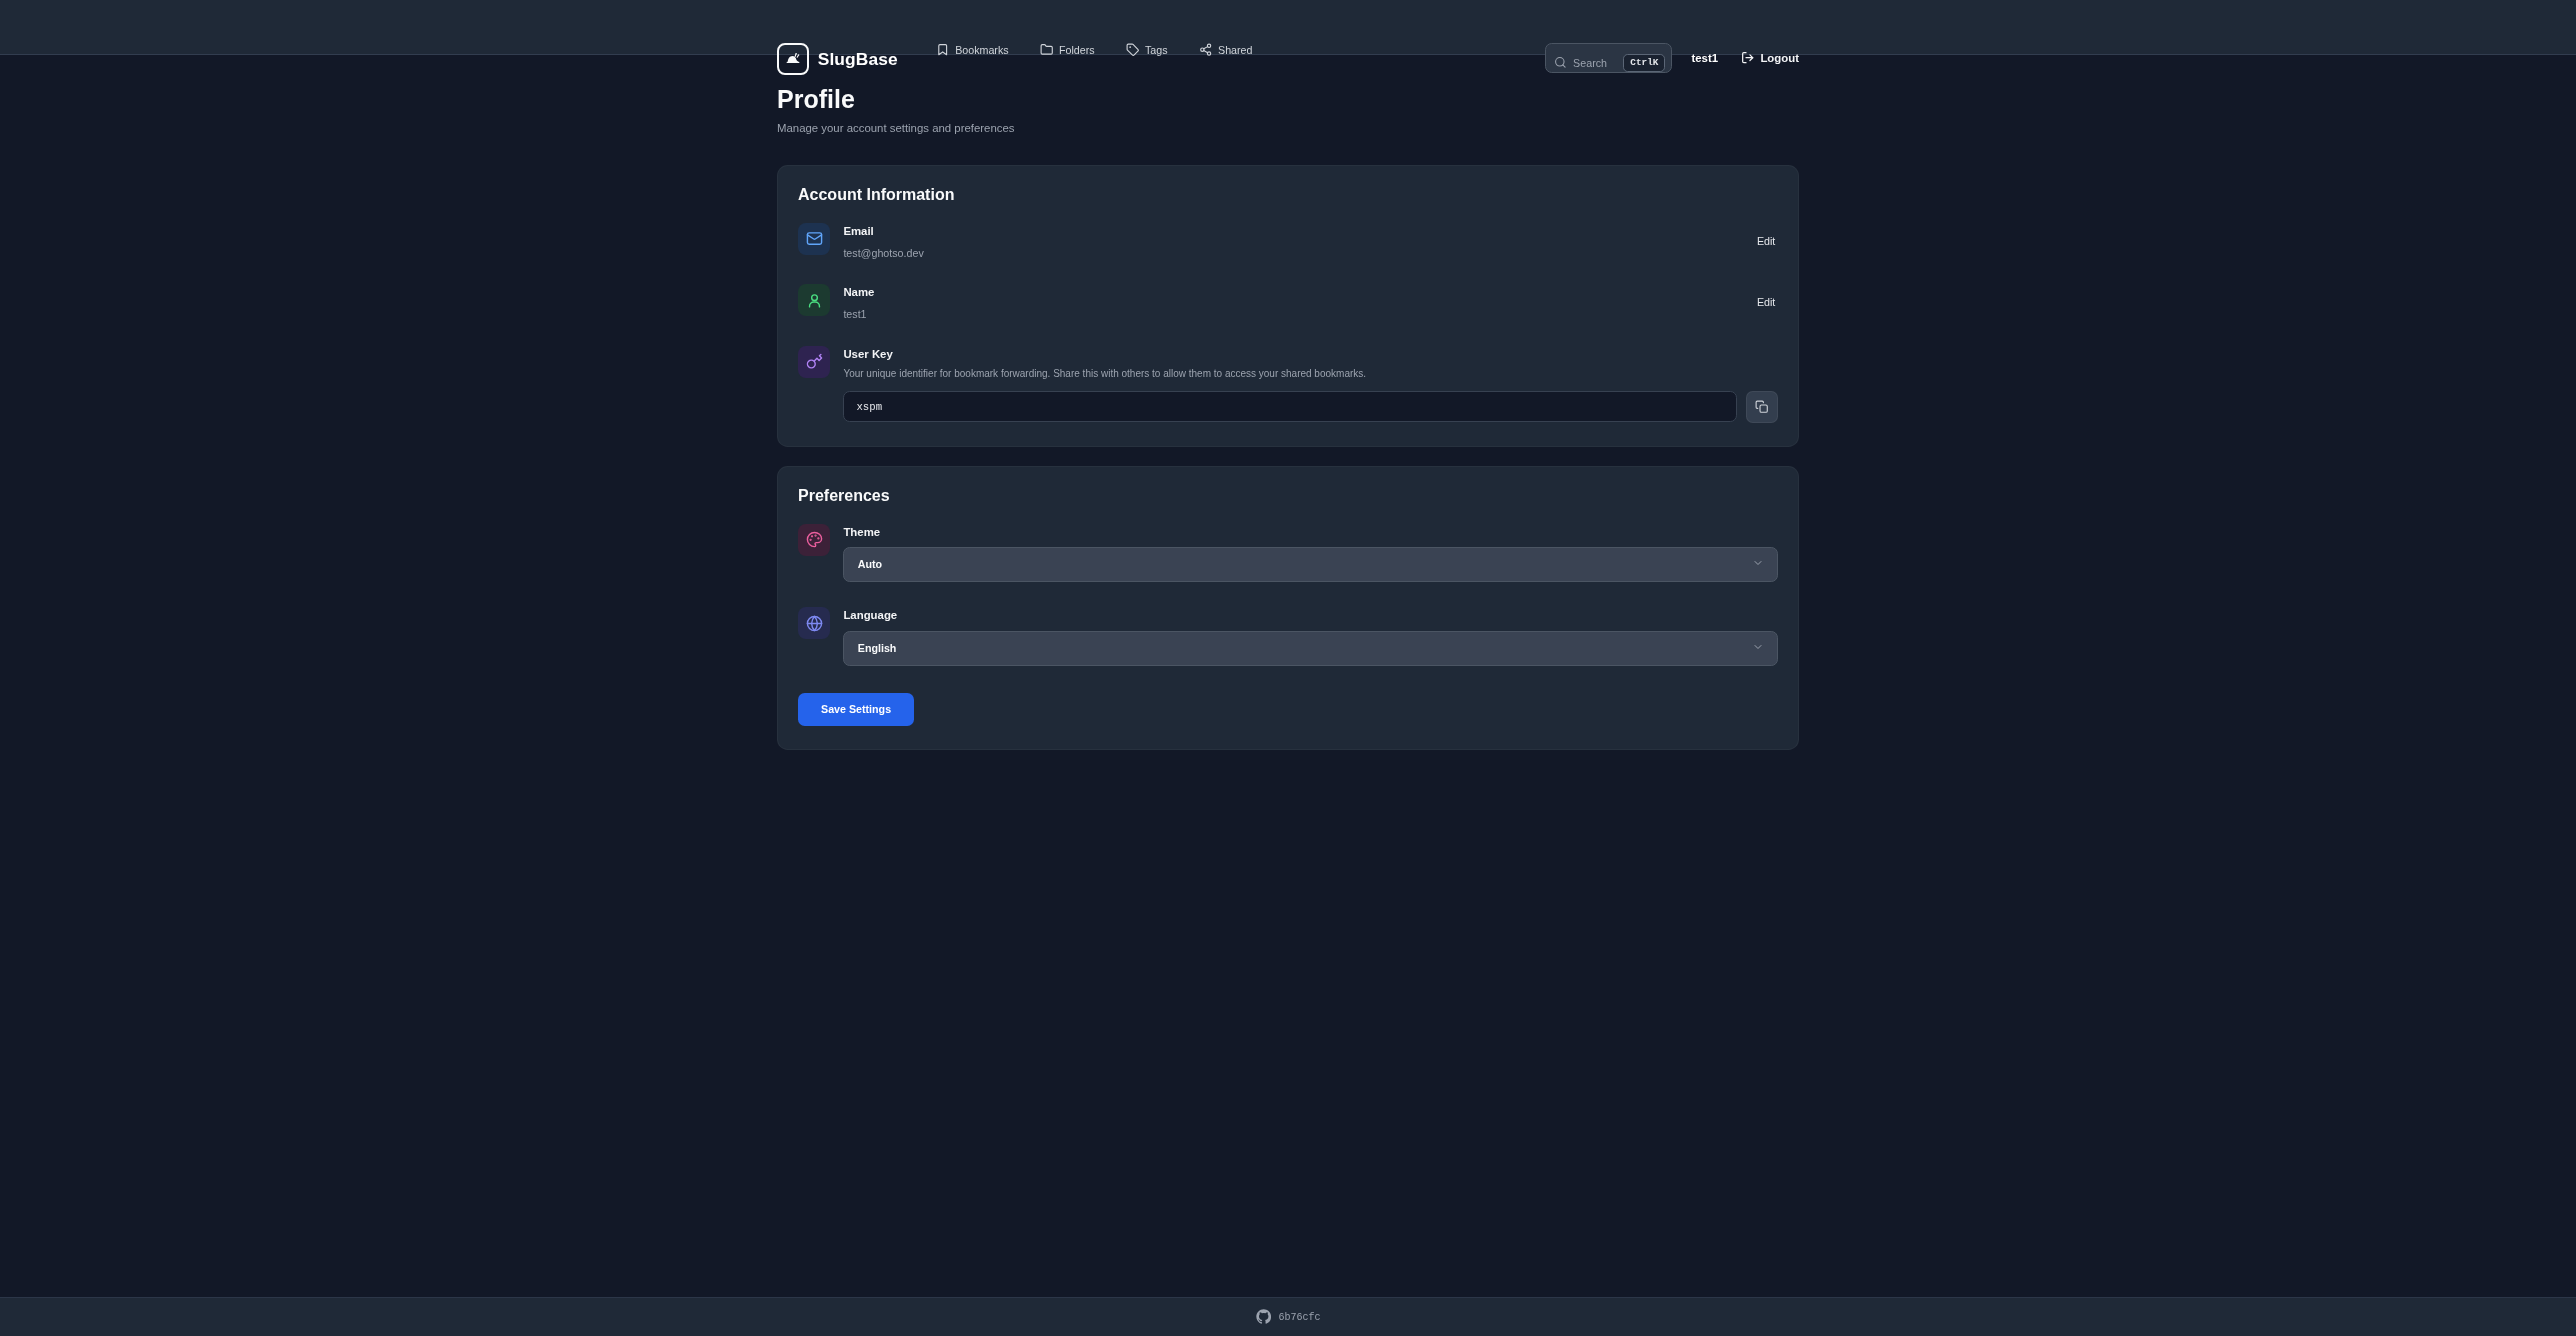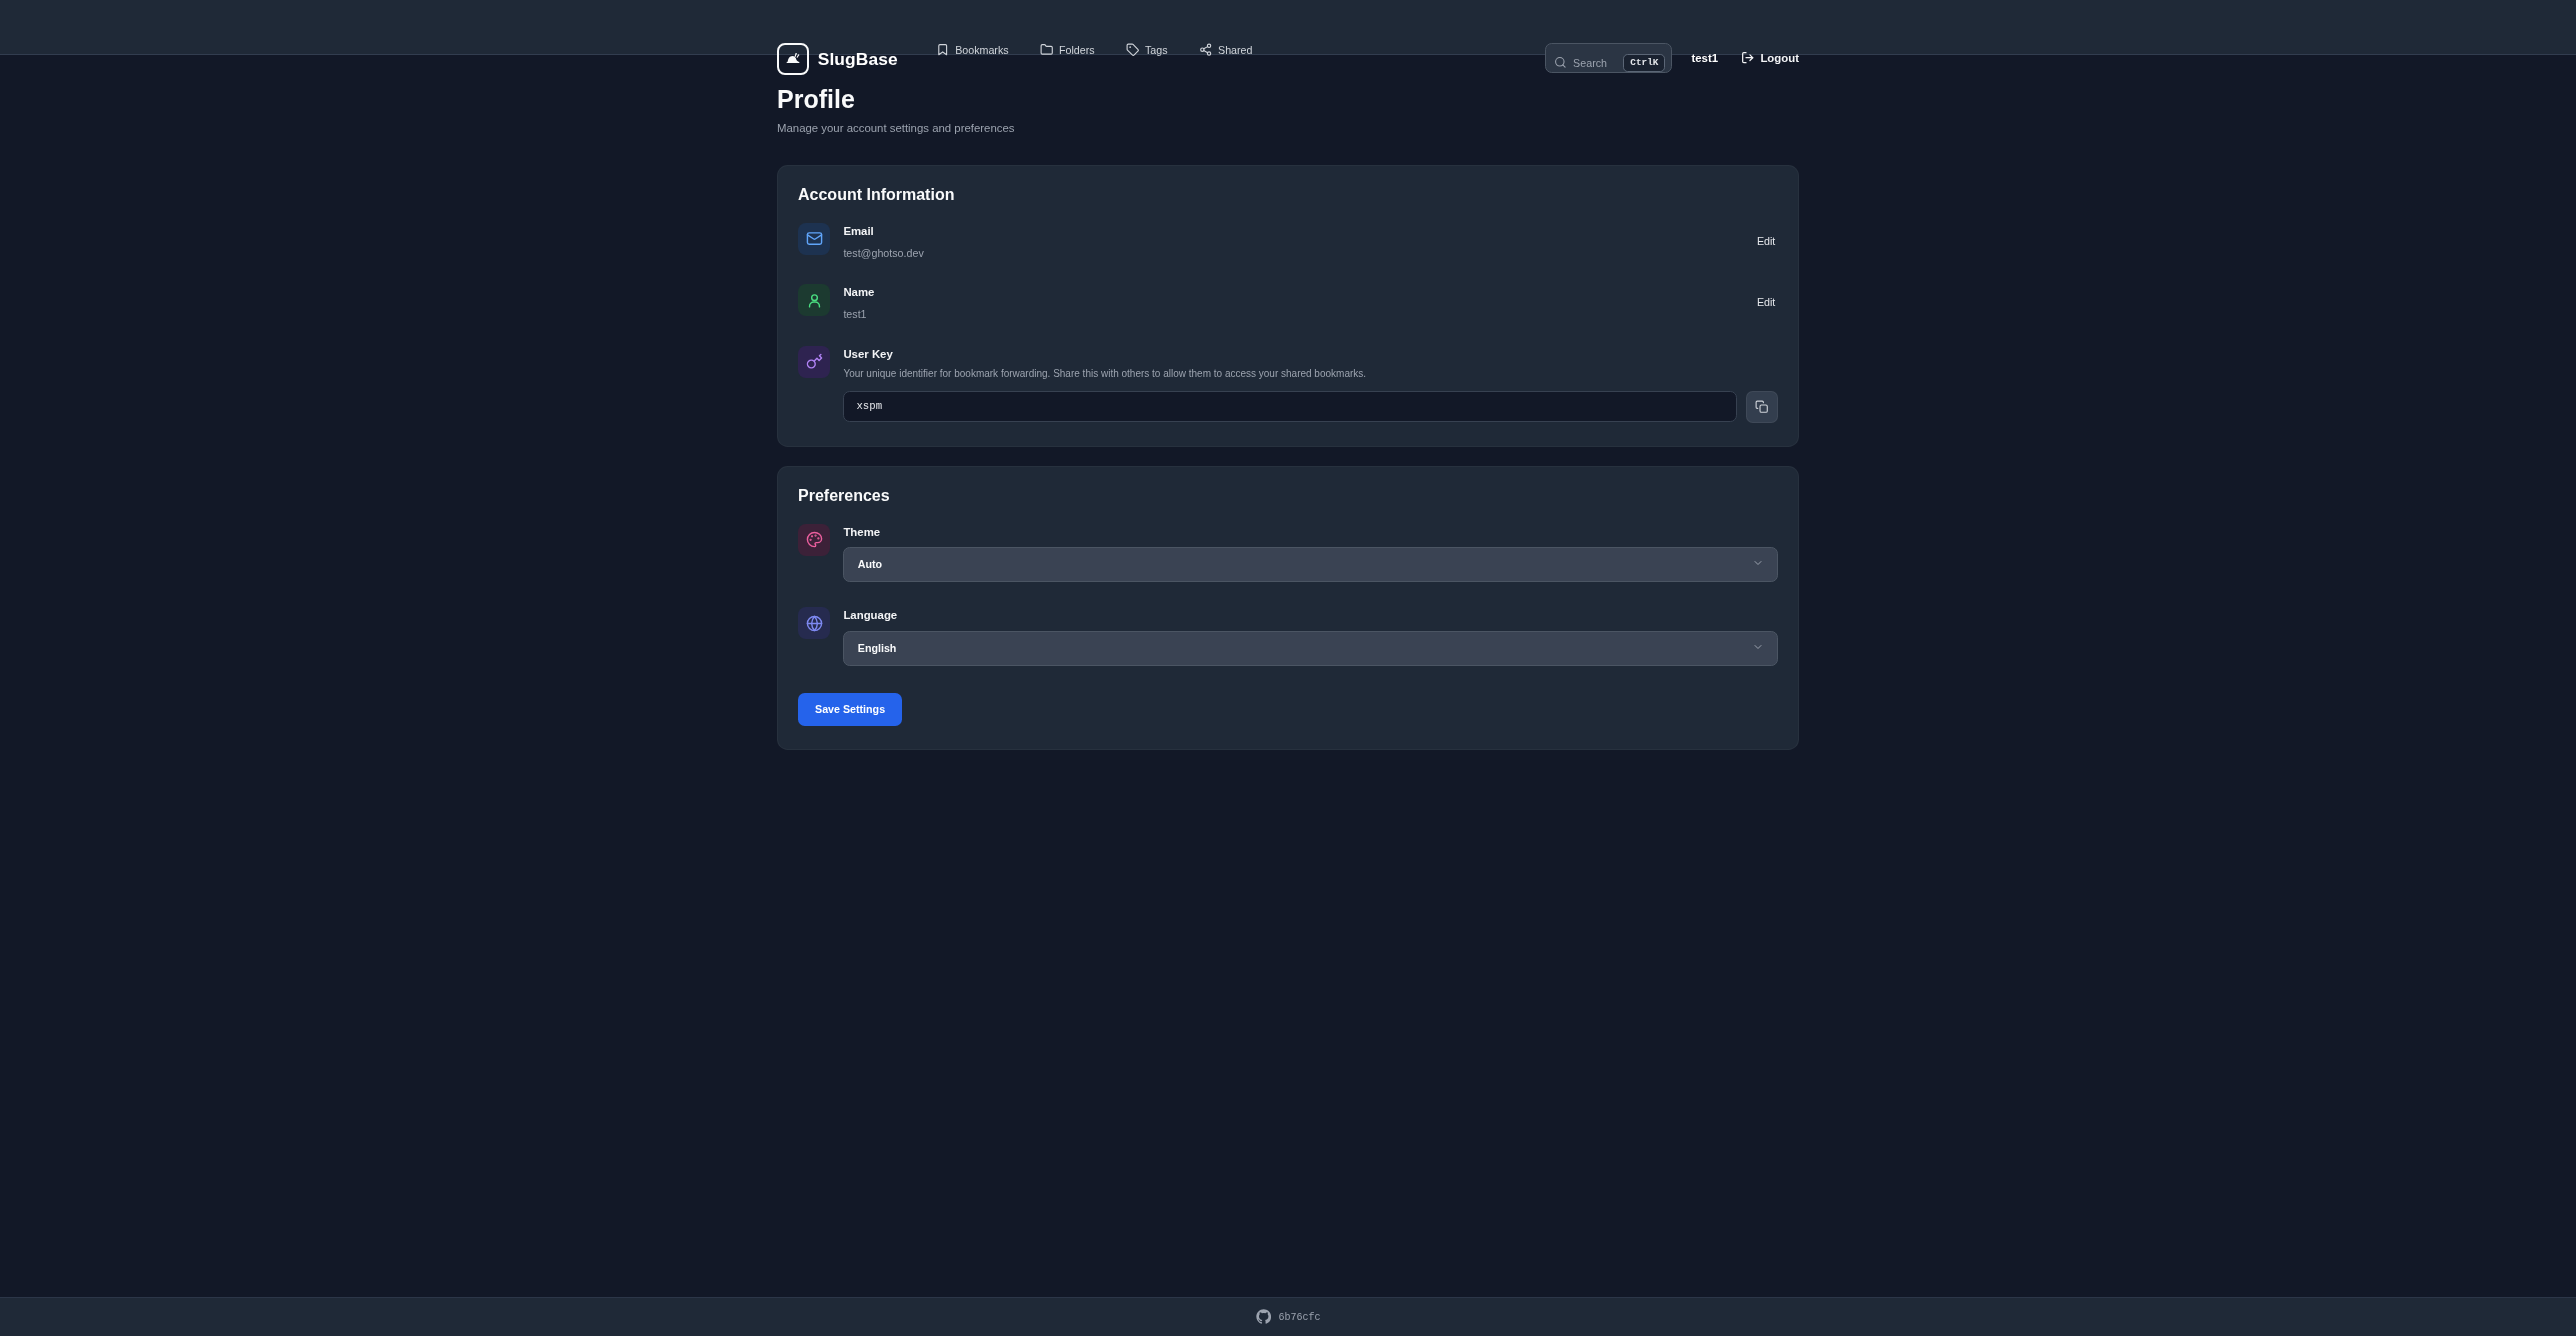--- a/index.html
+++ b/index.html
@@ -57,38 +57,38 @@
   .tile-indigo { background:#262b4f; color:#7e89f1; }
   .tile-pink   { background:#3c2138; color:#ec5f9e; }
 
   .row-body { flex:1 1 auto; margin-left:13.4px; min-width:0; }
   .row-label { font-size:11.4px; font-weight:bold; color:#f3f4f6; padding-top:2px; }
   .row-value { font-size:10.7px; color:#9ca3af; margin-top:10px; }
   .edit-btn { flex:0 0 auto; align-self:center; background:none; border:none; color:#e5e7eb;
     font-size:10.7px; cursor:pointer; padding:4px 2.7px; }
 
   .row-desc { font-size:10px; color:#9ca3af; margin-top:8px; }
-  .key-line { display:flex; align-items:flex-start; gap:9.4px; margin-top:12px; }
+  .key-line { display:flex; align-items:center; gap:9.4px; margin-top:12px; }
   .key-input { flex:1 1 auto; height:31px; background:#121827; border:0.7px solid #374151;
     border-radius:6.7px; color:#e5e7eb; font-family:"Liberation Mono", monospace; font-size:10.7px;
     padding:0 12px; outline:none; }
   .copy-btn { width:32px; height:32px; background:#333e4e; border:0.7px solid rgba(255,255,255,.06);
     border-radius:6.7px; color:#d1d5db; display:flex; align-items:center; justify-content:center;
     cursor:pointer; }
   .copy-btn svg { width:13.4px; height:13.4px; }
 
   .select-box { position:relative; margin-top:9.4px; }
   .select-control { width:100%; height:35px; background:#3a4353; border:0.7px solid #4b5563;
     border-radius:6.7px; display:flex; align-items:center; padding:0 13.4px; cursor:pointer; }
   .select-value { font-size:10.7px; font-weight:bold; color:#f9fafb; }
   .select-chevron { margin-left:auto; color:#9ca3af; }
   .select-chevron svg { width:12px; height:12px; }
 
   .save-btn { margin-top:27px; background:#2563eb; color:#ffffff; border:none; border-radius:6.7px;
-    height:33px; padding:0 17px; font-size:10.7px; font-weight:bold; cursor:pointer;
+    height:33px; padding:0 23px; font-size:10.7px; font-weight:bold; cursor:pointer;
     font-family:"Liberation Sans", sans-serif; }
 
   
   footer { flex:0 0 auto; height:39px; background:#1f2937; border-top:0.7px solid #2c3648;
     display:flex; align-items:center; justify-content:center; gap:7.4px; color:#9ca3af; }
   footer svg { width:15.4px; height:15.4px; }
   .commit-hash { font-family:"Liberation Mono", monospace; font-size:10px; color:#9ca3af; cursor:pointer; }
 </style>
 </head>
 <body>

